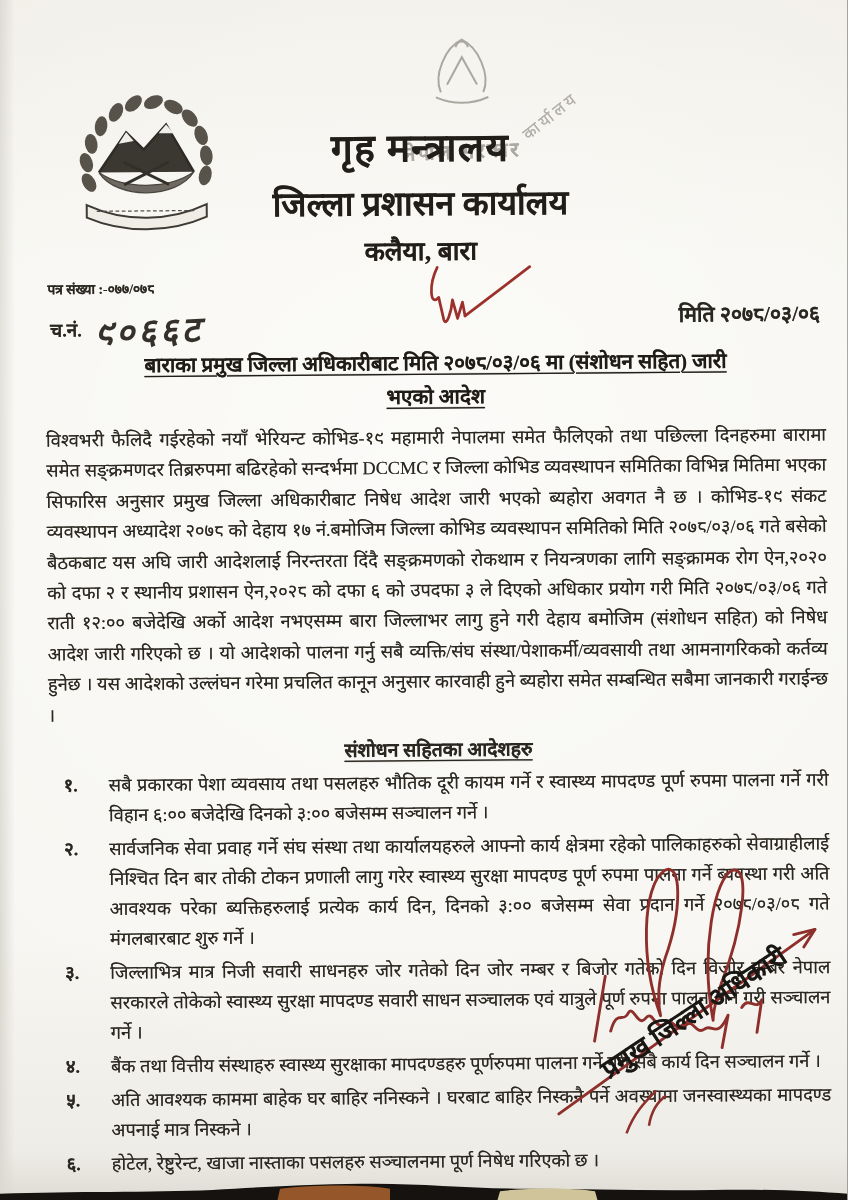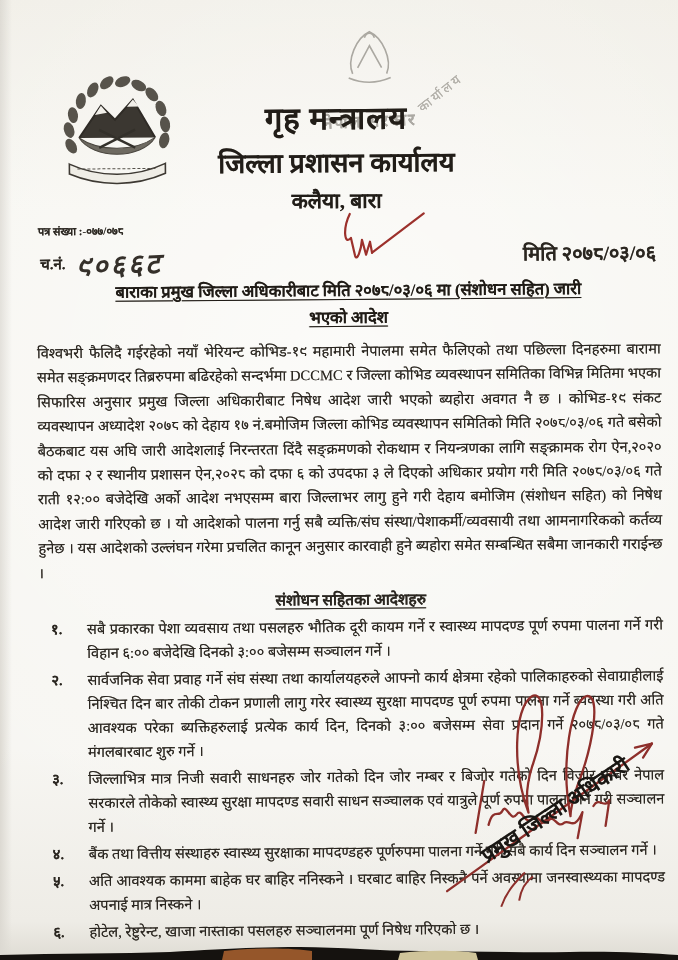--- a/index.html
+++ b/index.html
@@ -28,21 +28,21 @@
   .hdr-office{top:143px;font-size:27px;}
   .hdr-location{top:186px;font-size:21px;}
   .check-scribble{position:absolute;left:338px;top:208px;width:96px;height:64px;}
 
   
   .letter-no{position:absolute;left:40px;top:221px;font-size:11px;font-weight:bold;}
   .ref-line{position:absolute;left:42px;top:243px;font-size:15px;font-weight:bold;white-space:nowrap;}
   .ref-hand{font-size:28px;font-weight:600;font-style:italic;letter-spacing:3px;color:#35302a;
     display:inline-block;transform:rotate(-2deg);vertical-align:-6px;margin-left:6px;
     font-family:"DejaVu Sans",sans-serif;}
-  .issue-date{position:absolute;right:20px;top:241px;font-size:20px;font-weight:bold;margin-left:48px;}
+  .issue-date{position:absolute;right:20px;top:241px;font-size:17px;font-weight:bold;margin-left:48px;}
 
   
   .flow{position:absolute;left:38px;right:16px;top:277px;}
   .doc-title{text-align:center;font-weight:bold;font-size:16.5px;line-height:27px;color:#1f1b16;}
   .doc-title .u{text-decoration:underline;text-underline-offset:3px;text-decoration-thickness:1.4px;}
   .para{margin-top:8px;font-size:14.6px;line-height:24.4px;text-align:justify;}
   .orders-heading{margin-top:5px;text-align:center;font-weight:bold;font-size:15.5px;
     text-decoration:underline;text-underline-offset:3px;}
   .orders{margin-top:5px;}
   .order-row{display:flex;align-items:flex-start;margin-bottom:3px;}

